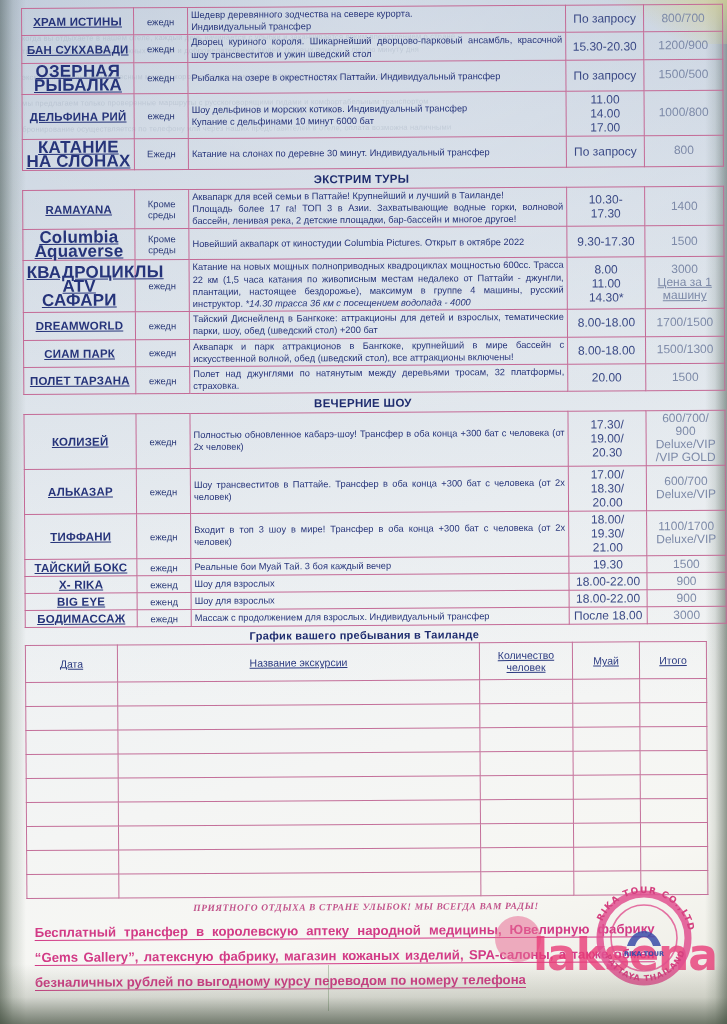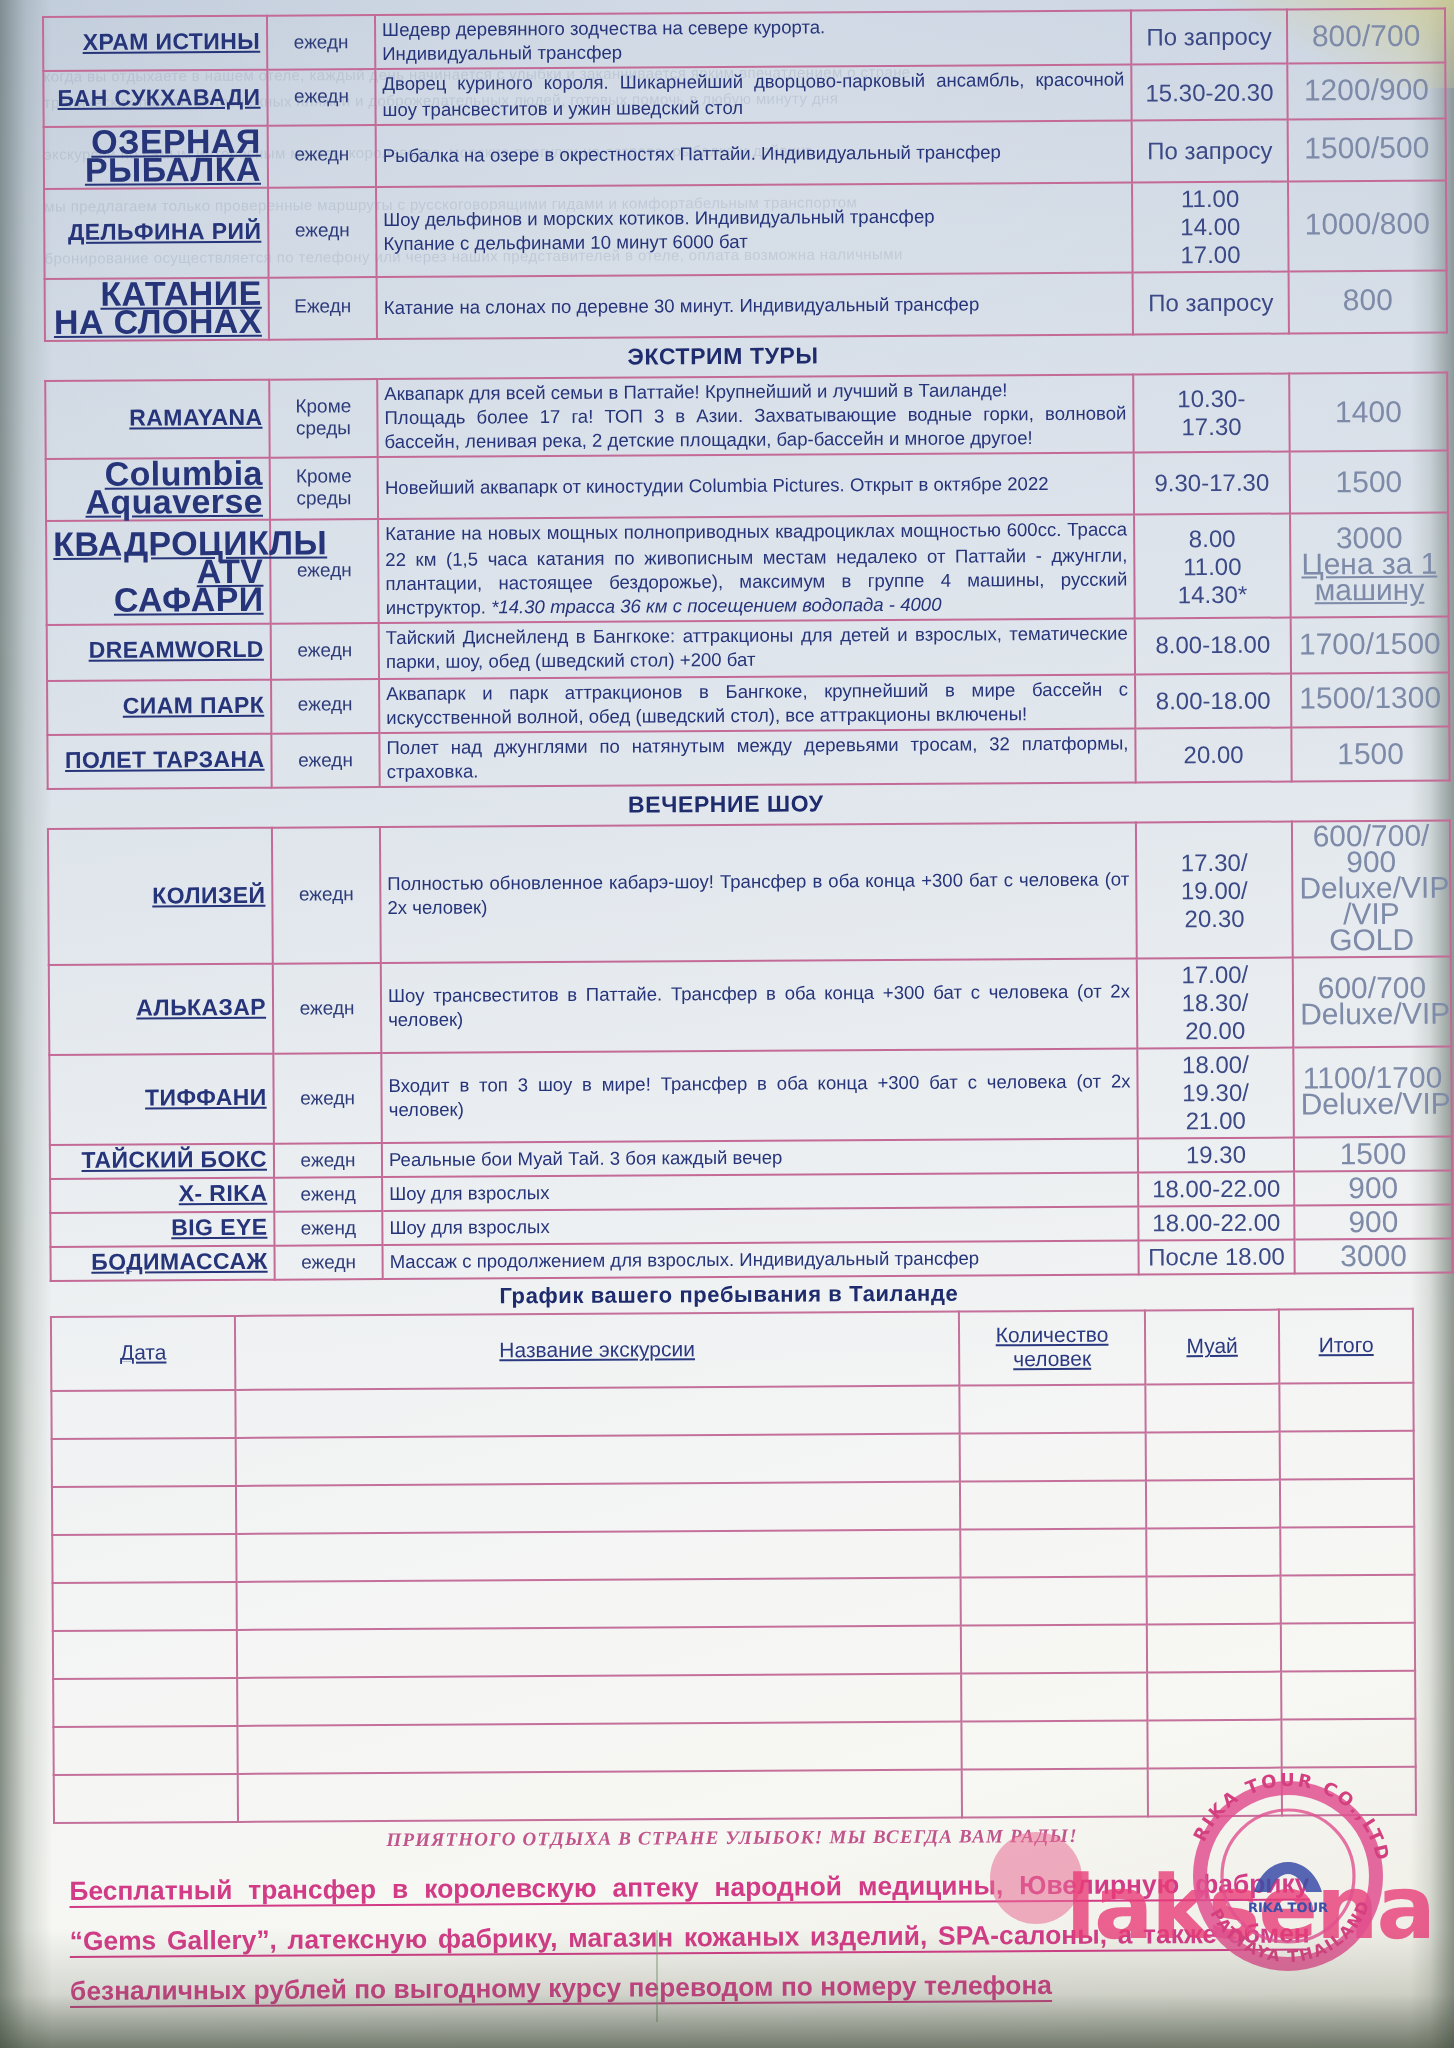--- a/index.html
+++ b/index.html
@@ -94,37 +94,36 @@
   .c-time   { width: 78px;  text-align: center; }
   .c-price  { width: 79px;  text-align: center; }
 
   .nm {
     font-weight: bold;
     font-size: 11.5px;
     text-decoration: underline;
     letter-spacing: 0.2px;
     line-height: 14px;
     color: #26347a;
-    text-align: right;
   }
   .nm.small { font-size: 17px; }
   .desc {
     font-size: 9.3px;
     line-height: 12.2px;
     color: #26347a;
     text-align: justify;
   }
   .desc .ital { font-style: italic; }
   .tm {
     font-size: 12px;
     line-height: 14px;
     color: #3b4a86;
   }
   .pr {
-    font-size: 15px;
+    font-size: 12px;
     line-height: 13px;
     color: #7d8aa8;
   }
   .pr .u { text-decoration: underline; }
 
   .sec-head {
     text-align: center;
     font-weight: bold;
     font-size: 11.5px;
     color: #1e2c6e;

